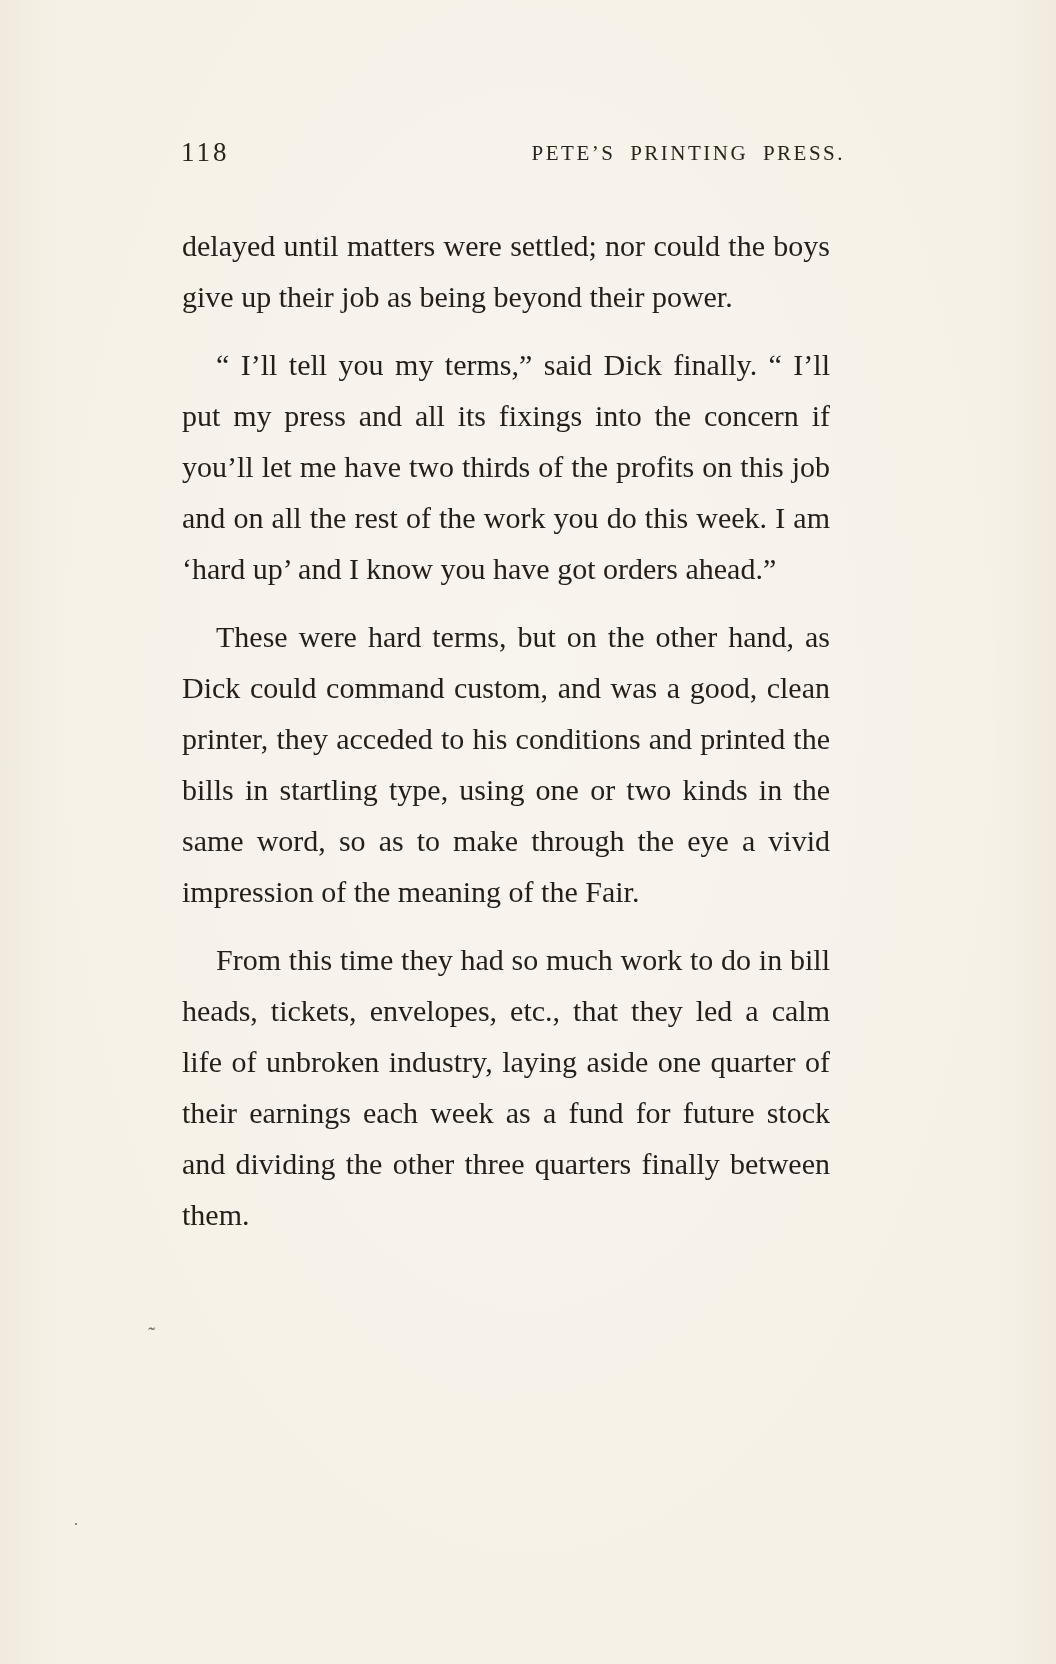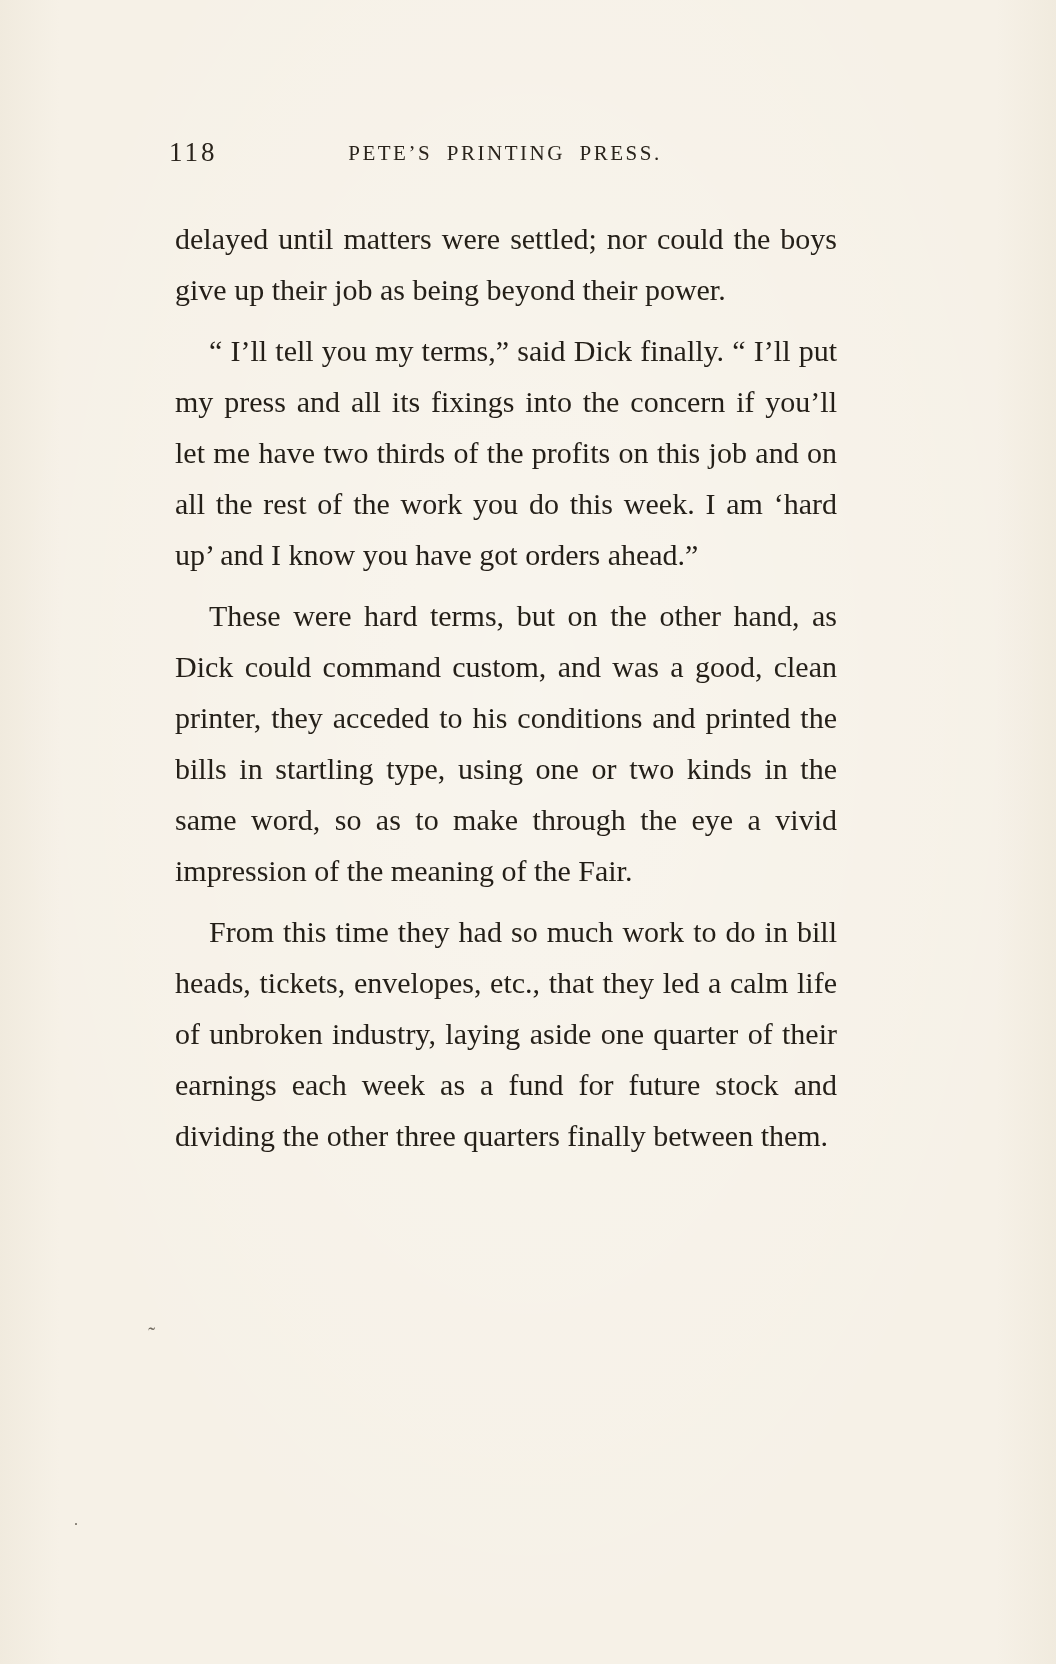--- a/index.html
+++ b/index.html
@@ -25,49 +25,49 @@
     }
     .header {
       position: absolute;
       top: 134px;
       left: 165px;
       width: 680px;
       height: 42px;
     }
     .page-number {
       position: absolute;
-      left: 4px;
+      left: 16px;
       top: 3px;
       font-size: 27px;
       letter-spacing: 3px;
       color: #2a241c;
     }
     .running-title {
       position: absolute;
       left: 0;
       right: 0;
       top: 7px;
-      text-align: center;
+      text-align: right;
       font-size: 21px;
       letter-spacing: 2.5px;
       word-spacing: 7px;
       color: #2a241c;
     }
     .body-text {
       position: absolute;
       top: 203px;
       left: 165px;
       width: 682px;
       font-size: 30px;
       line-height: 51px;
       text-align: justify;
       color: #241f18;
     }
     .body-text p {
-      margin: 10px;
+      margin: 17px;
       padding: 0;
     }
     .body-text p.indent {
       text-indent: 34px;
     }
     .artifact {
       position: absolute;
       color: #6f6а5e;
       color: #6f695e;
       font-size: 20px;

